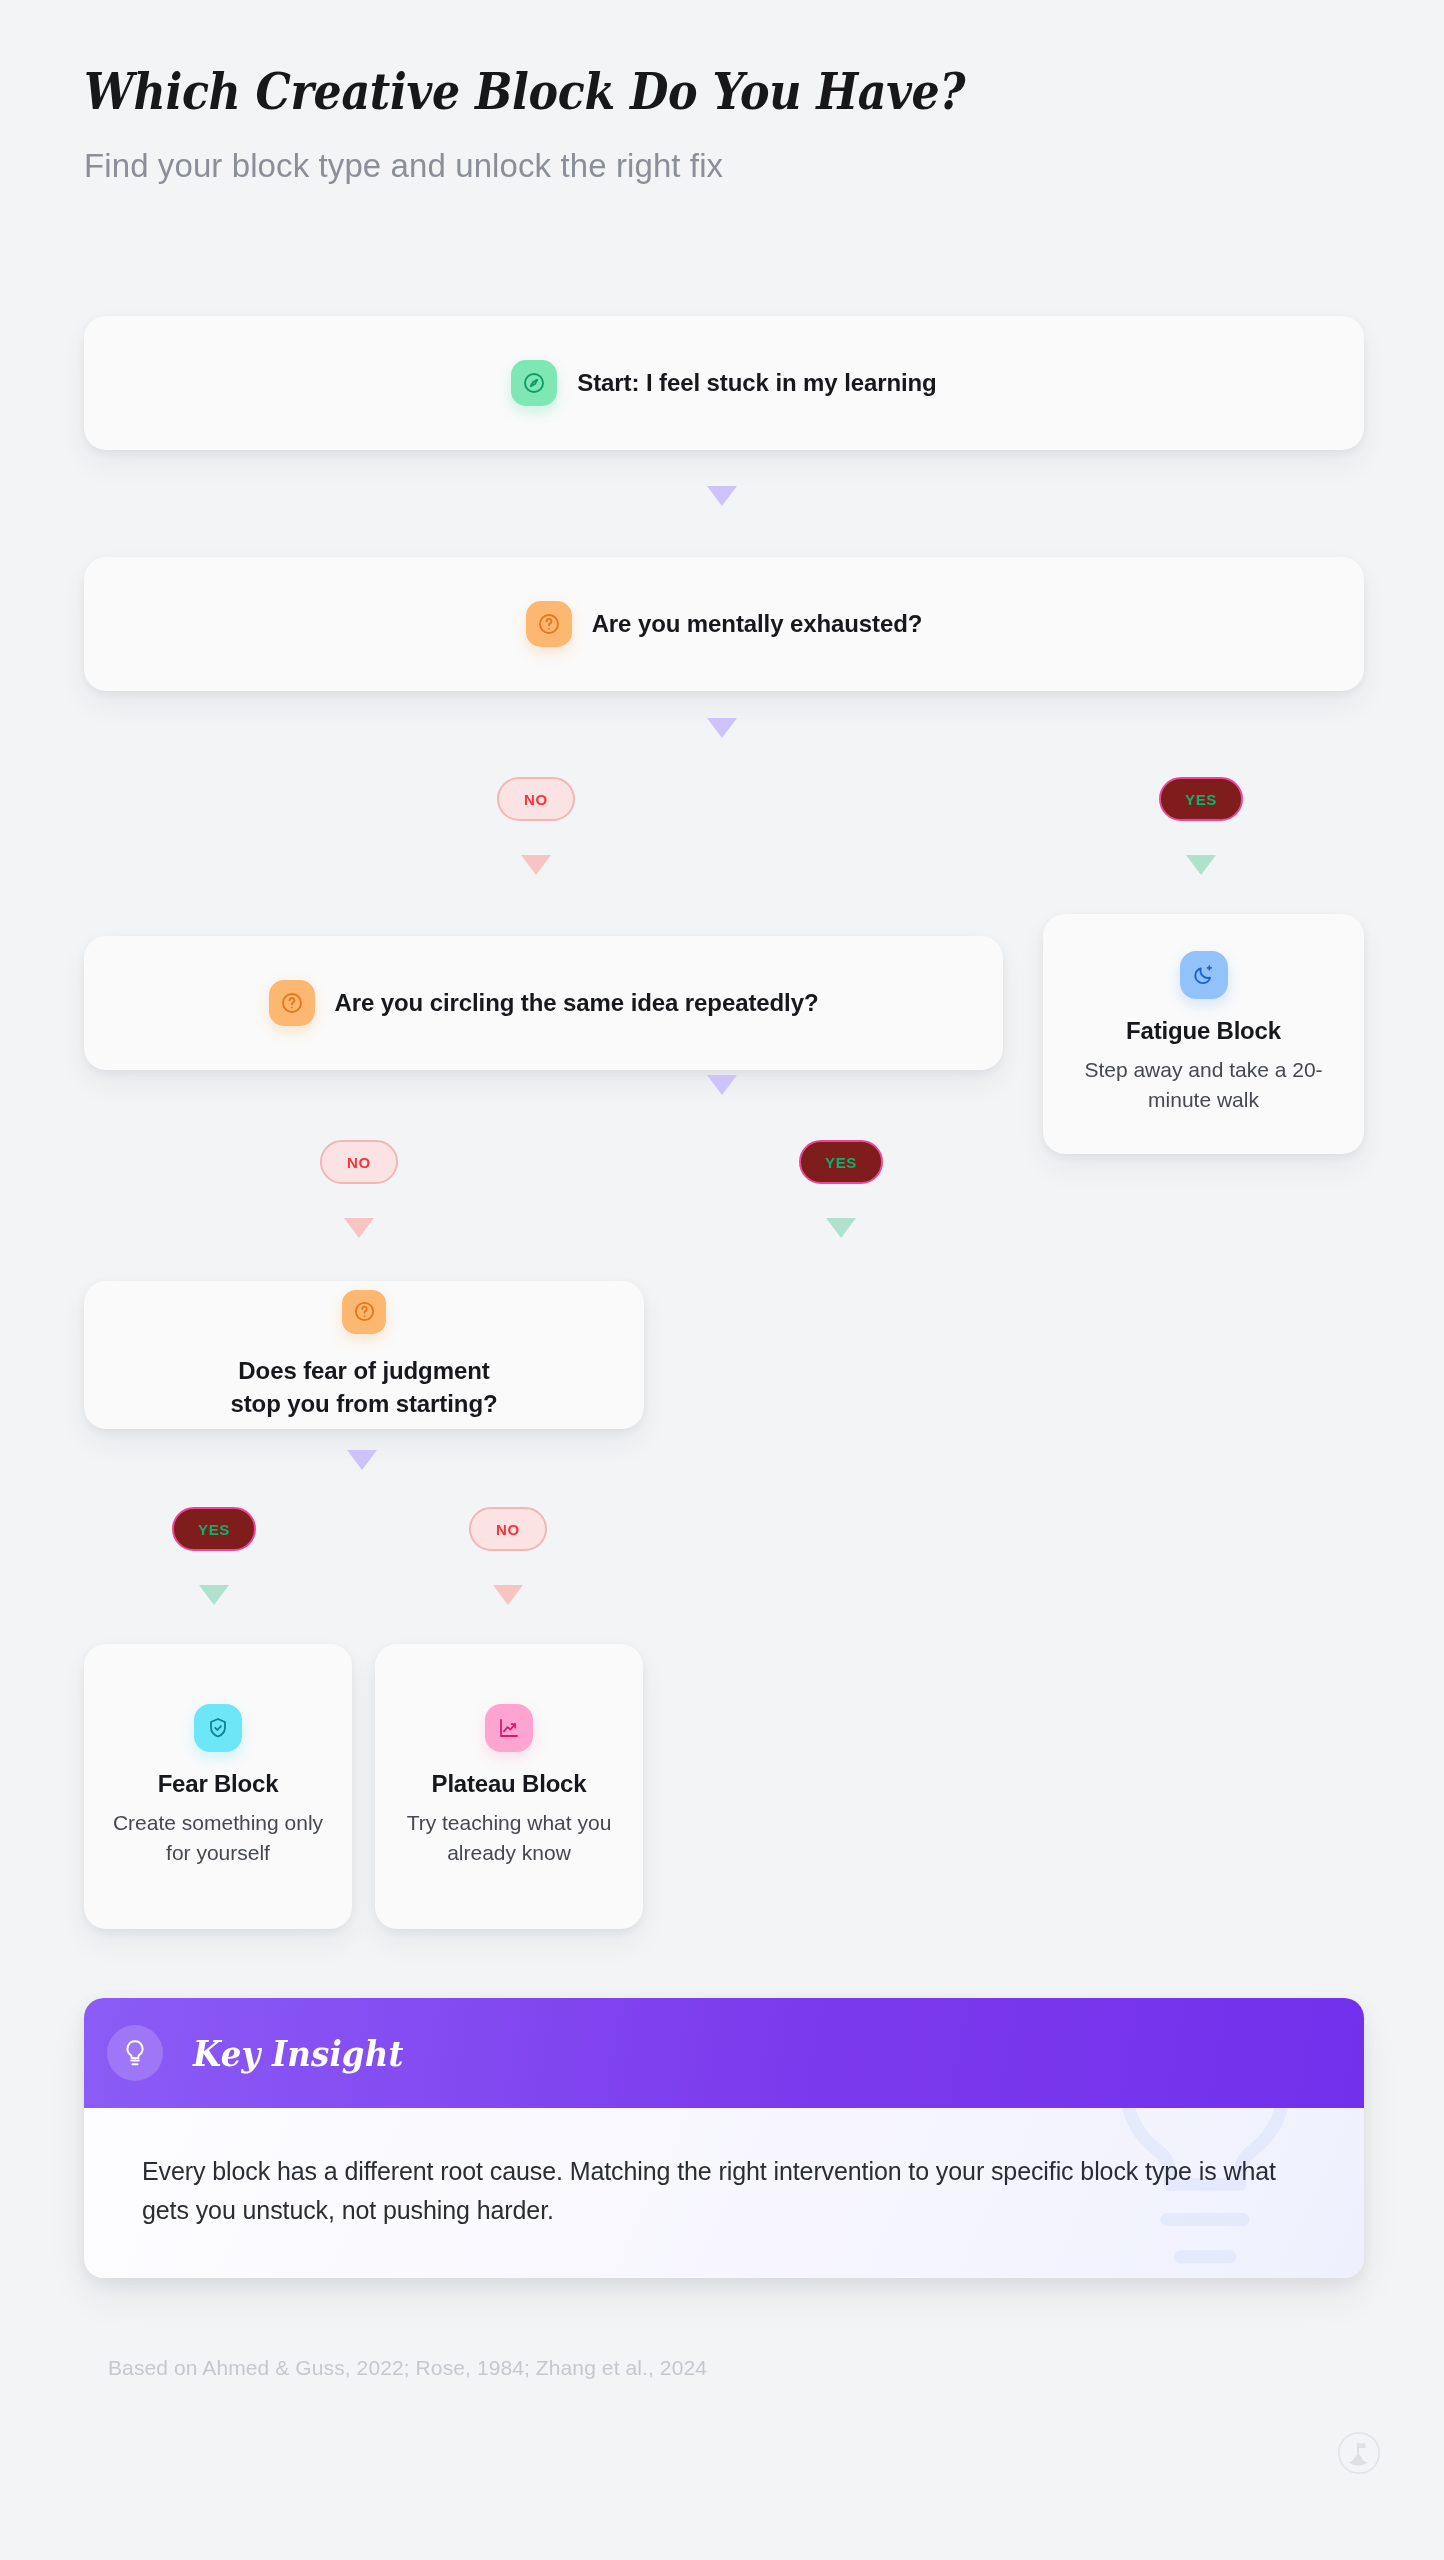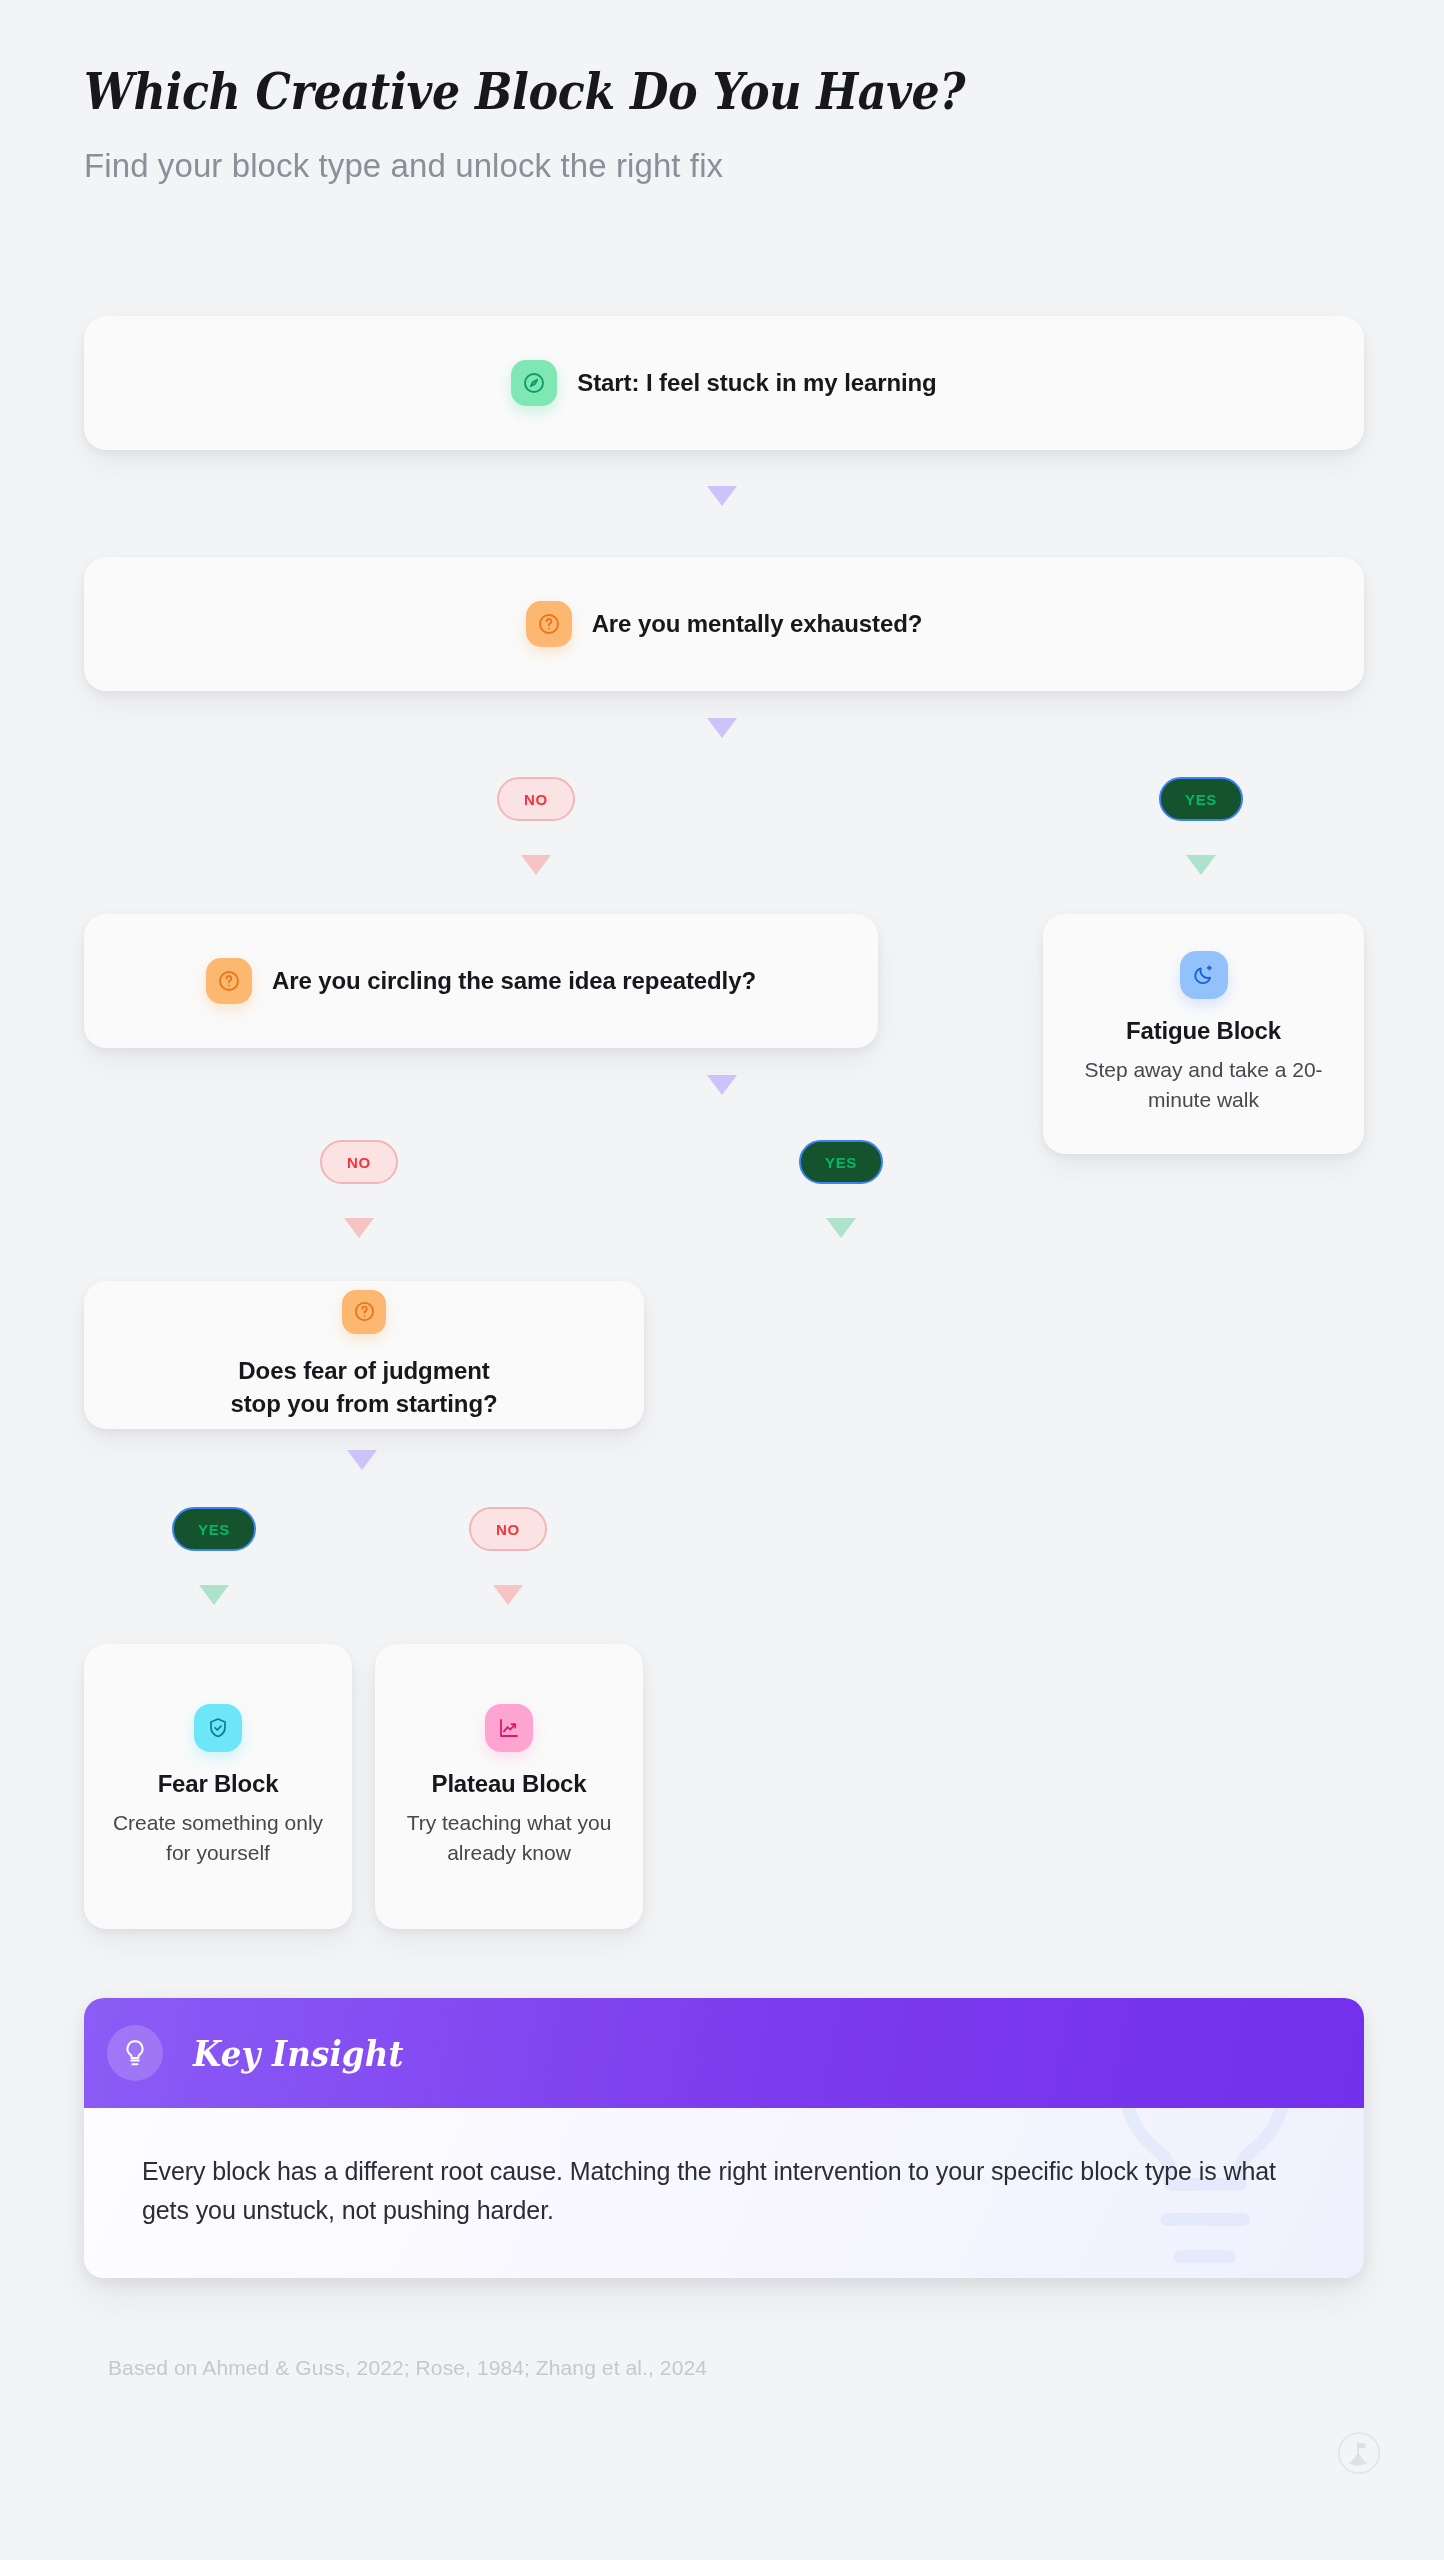--- a/index.html
+++ b/index.html
@@ -123,22 +123,22 @@
     display: flex;
     align-items: center;
     justify-content: center;
     height: 44px;
     border-radius: 22px;
     font-size: 15px;
     font-weight: 700;
     letter-spacing: 0.7px;
   }
   .bb-yes {
-    background: #14532d;
-    border: 2px solid #3b82f6;
+    background: #7f1d1d;
+    border: 2px solid #ec4899;
     color: #07b56a;
   }
   .bb-no {
     background: #fbe3e3;
     border: 2px solid #f2b6b6;
     color: #f8323c;
   }
 
   
   .arrow {
@@ -267,21 +267,21 @@
     </div>
 
     <div class="arrow ar-purple" style="left:707px; top:718px;"></div>
 
     <div class="branch-badge bb-no" style="left:497px; top:777px; width:78px;">NO</div>
     <div class="arrow ar-red" style="left:521px; top:855px;"></div>
 
     <div class="branch-badge bb-yes" style="left:1159px; top:777px; width:84px;">YES</div>
     <div class="arrow ar-green" style="left:1186px; top:855px;"></div>
 
-    <div class="card qcard" style="left:84px; top:914px; width:794px; height:134px;">
+    <div class="card qcard" style="left:84px; top:936px; width:919px; height:134px;">
       <span class="icon-badge ib-46 ib-orange">
         <svg width="24" height="24" viewBox="0 0 24 24" fill="none" stroke="#e8761a" stroke-width="1.9" stroke-linecap="round" stroke-linejoin="round">
           <circle cx="12" cy="12" r="9"></circle>
           <path d="M9.6 9.3a2.4 2.4 0 1 1 3.2 2.3c-.6.25-.8.7-.8 1.3v.3"></path>
           <circle cx="12" cy="16.6" r="0.9" fill="#e8761a" stroke="none"></circle>
         </svg>
       </span>
       <span class="q-text">Are you circling the same idea repeatedly?</span>
     </div>
 

